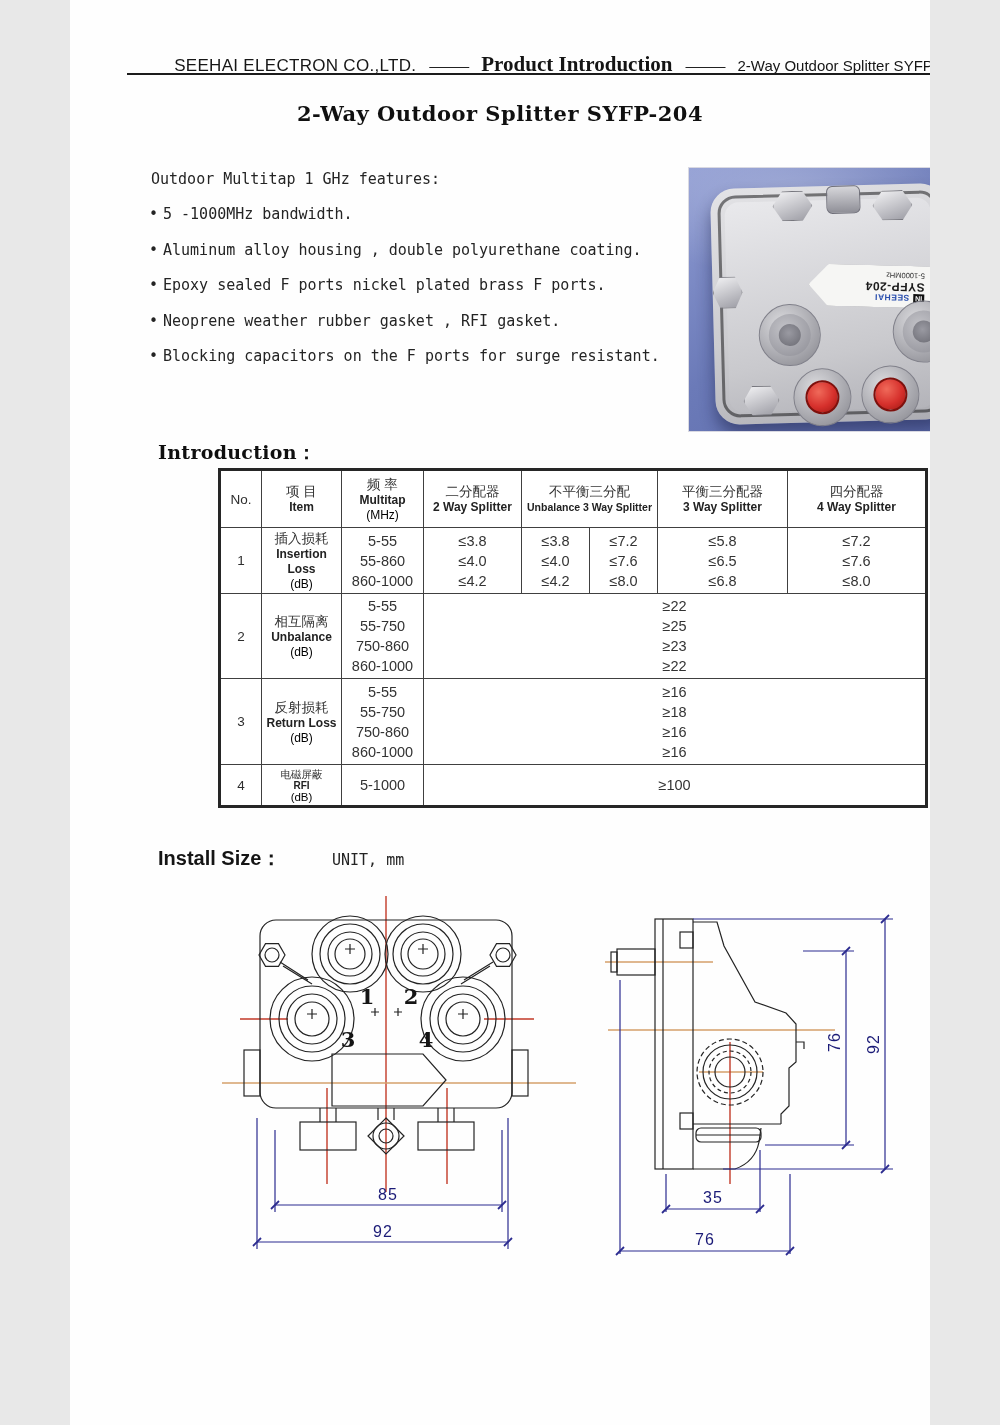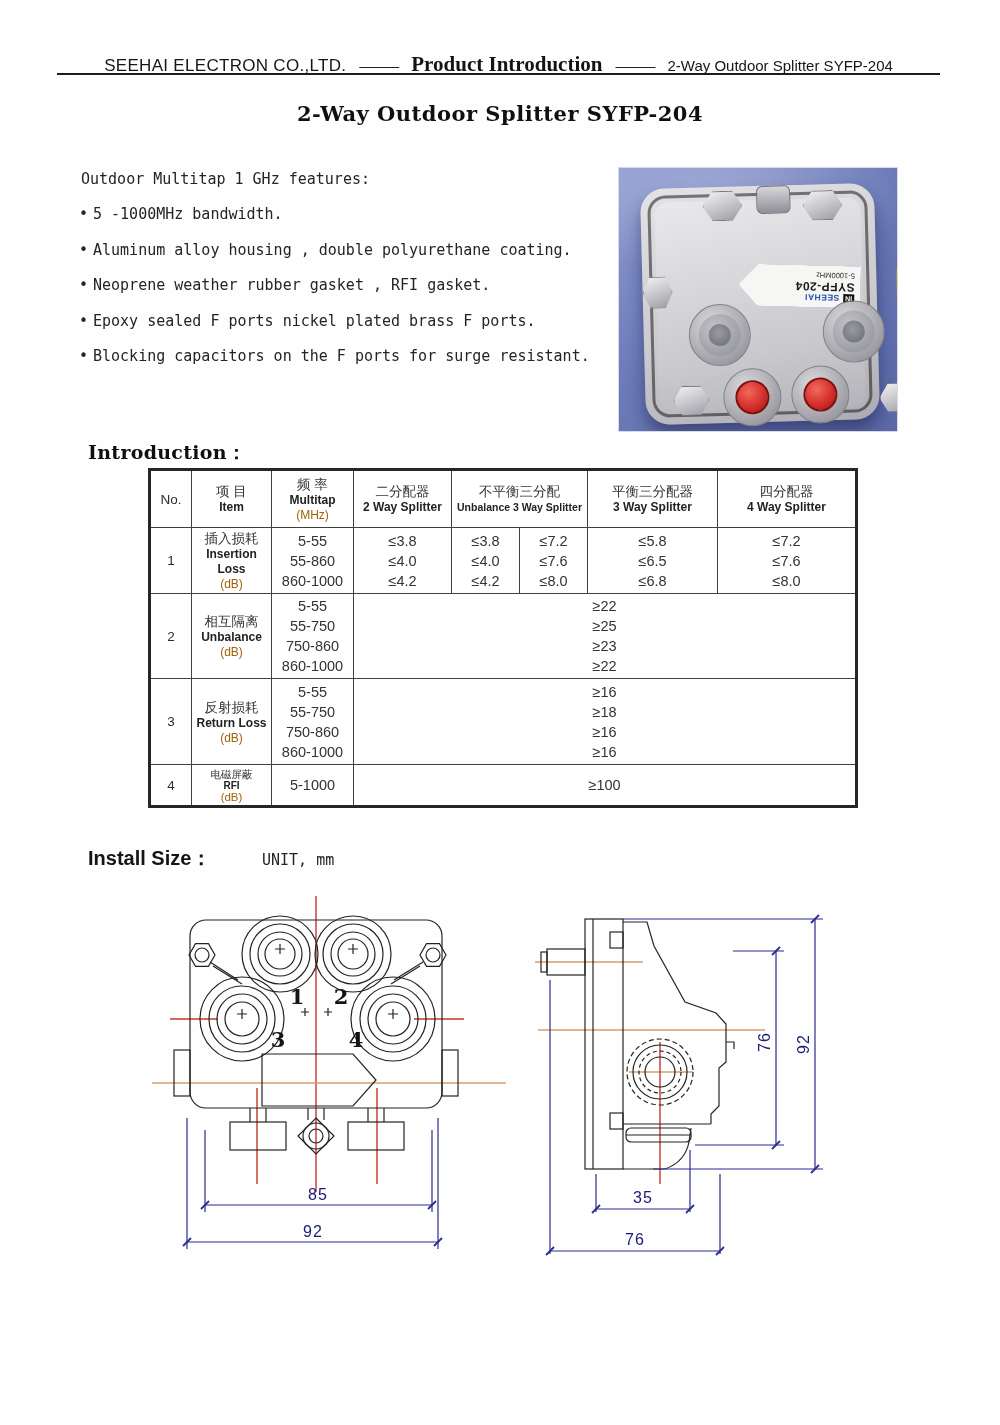--- a/index.html
+++ b/index.html
@@ -1,17 +1,17 @@
 <!DOCTYPE html>
 <html><head>
 <meta charset="utf-8">
 <style>
   html,body{margin:0;padding:0;background:#e8e8e8;}
   .page{
-    position:relative;width:1000px;height:1425px;margin:0 auto;
+    position:relative;width:860px;height:1425px;margin:0 auto;
     background:#fefefe;overflow:hidden;
     font-family:"Liberation Sans",sans-serif;color:#1d1d1d;
   }
   
   .hdr-row{position:absolute;top:52px;left:57px;width:883px;
     display:flex;justify-content:center;align-items:baseline;gap:13px;white-space:nowrap;}
   .hdr-company{font-size:17px;letter-spacing:.3px;color:#161616;}
   .hdr-dash{font-size:14px;letter-spacing:-1px;color:#222;}
   .hdr-doctype{font-family:"Liberation Serif",serif;font-weight:700;font-size:21px;color:#141414;}
   .hdr-product{font-size:15px;color:#161616;}
@@ -73,21 +73,21 @@
     font-family:"DejaVu Serif",serif;font-weight:700;font-size:19px;color:#0f0f0f;letter-spacing:.3px;}
   table.spec{position:absolute;top:468px;left:148px;width:707px;border-collapse:collapse;
     table-layout:fixed;background:#fff;border:3px solid #262626;}
   table.spec td{border:1.6px solid #404040;text-align:center;vertical-align:middle;
     padding:2px 1px;color:#2e2e2e;overflow:hidden;}
   tr.h-row{height:58px;}
   tr.r1{height:64px;} tr.r2{height:82px;} tr.r3{height:86px;} tr.r4{height:42px;}
   .cn{font-size:13.5px;line-height:17px;color:#333;}
   .en{font-size:12px;font-weight:700;line-height:15px;color:#222;}
   .en.small{font-size:10.5px;font-weight:700;}
-  .unit{font-size:12px;line-height:14px;color:#a16207;}
+  .unit{font-size:12px;line-height:14px;color:#000000;}
   .ln{font-size:14.5px;line-height:20px;color:#333;}
   .no-cell{font-size:13.5px;color:#333;}
   .r4 .cn{font-size:10.5px;line-height:12px;}
   .r4 .en{font-size:10px;line-height:11px;}
   .r4 .unit{font-size:11.5px;line-height:12px;}
   
   .install-heading{position:absolute;top:845px;left:88px;font-size:20px;font-weight:700;color:#151515;}
   .install-unit{position:absolute;top:851px;left:262px;font-family:"DejaVu Sans Mono",monospace;
     font-size:15px;color:#242424;}
   
@@ -116,22 +116,22 @@
   </div>
   <div class="hdr-rule"></div>
 
   <div class="doc-title">2-Way Outdoor Splitter SYFP-204</div>
 
   <div class="features">
     <p class="intro">Outdoor Multitap 1 GHz features:</p>
     <ul>
       <li><span class="blt">•</span><span>5 -1000MHz bandwidth.</span></li>
       <li><span class="blt">•</span><span>Aluminum alloy housing , double polyurethane coating.</span></li>
+      <li><span class="blt">•</span><span>Epoxy sealed F ports nickel plated brass F ports.</span></li>
       <li><span class="blt">•</span><span>Neoprene weather rubber gasket , RFI gasket.</span></li>
-      <li><span class="blt">•</span><span>Epoxy sealed F ports nickel plated brass F ports.</span></li>
       <li><span class="blt">•</span><span>Blocking capacitors on the F ports for surge resistant.</span></li>
     </ul>
   </div>
 
   <div class="photo">
     <div class="cloth"></div>
     <div class="device">
       <div class="gasket"></div>
       <div class="face"></div>
       <div class="stud"></div>

